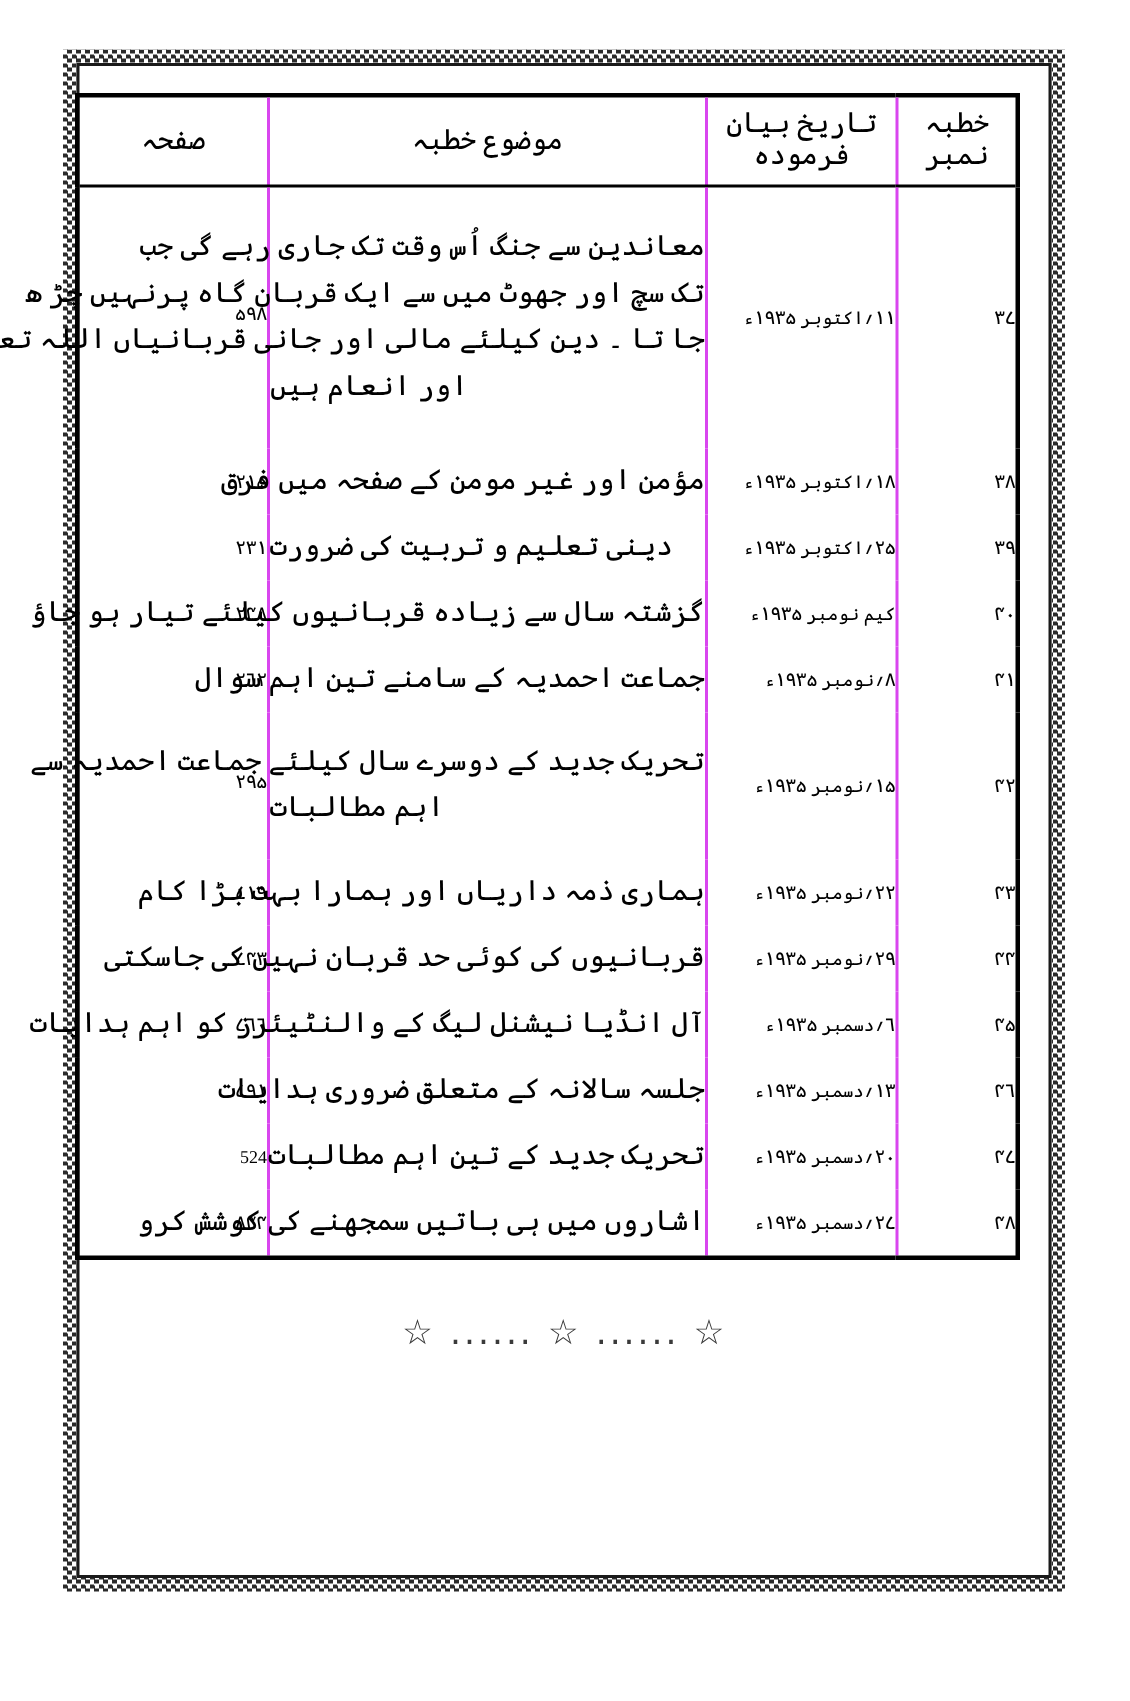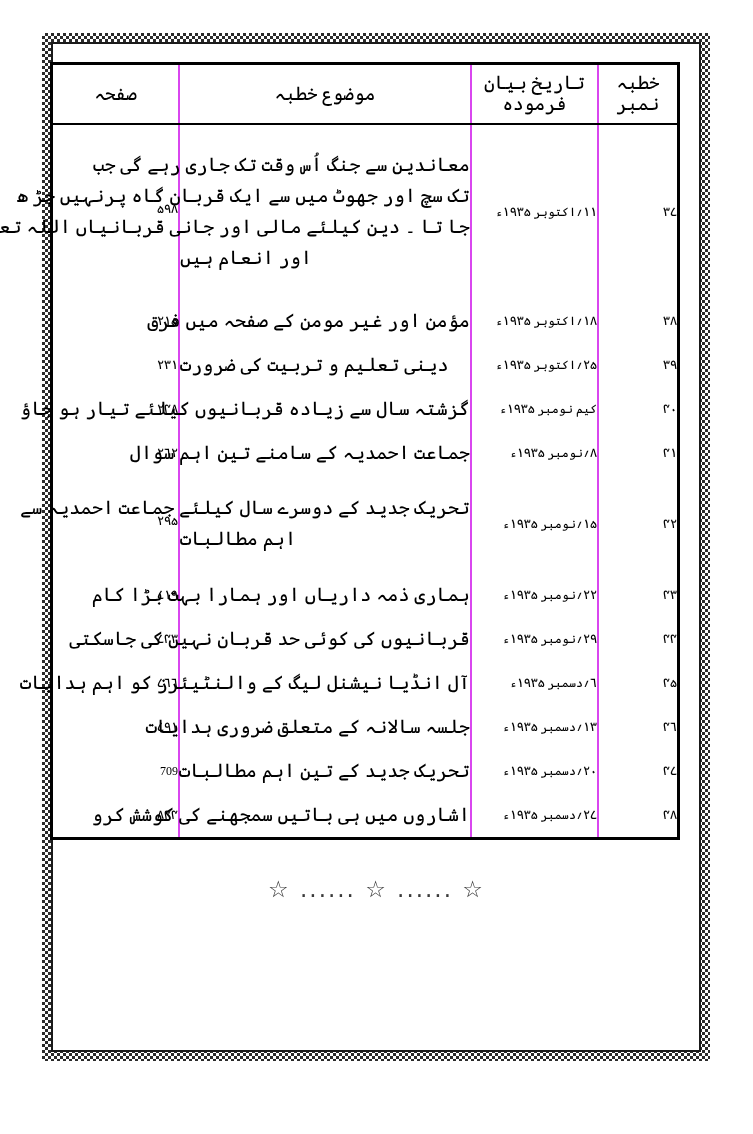--- a/index.html
+++ b/index.html
@@ -268,21 +268,21 @@
               <span class="line">جلسہ سالانہ کے متعلق ضروری ہدایات</span>
             </td>
             <td class="col-page cell-page">۷۹۱</td>
           </tr>
           <tr class="row-one">
             <td class="col-no cell-no">۴۷</td>
             <td class="col-date cell-date">۲۰؍دسمبر ۱۹۳۵ء</td>
             <td class="col-topic cell-topic">
               <span class="line">تحریک جدید کے تین اہم مطالبات</span>
             </td>
-            <td class="col-page cell-page">709</td>
+            <td class="col-page cell-page">524</td>
           </tr>
           <tr class="row-one">
             <td class="col-no cell-no">۴۸</td>
             <td class="col-date cell-date">۲۷؍دسمبر ۱۹۳۵ء</td>
             <td class="col-topic cell-topic">
               <span class="line">اشاروں میں ہی باتیں سمجھنے کی کوشش کرو</span>
             </td>
             <td class="col-page cell-page">۸۴۴</td>
           </tr>
         </tbody>

